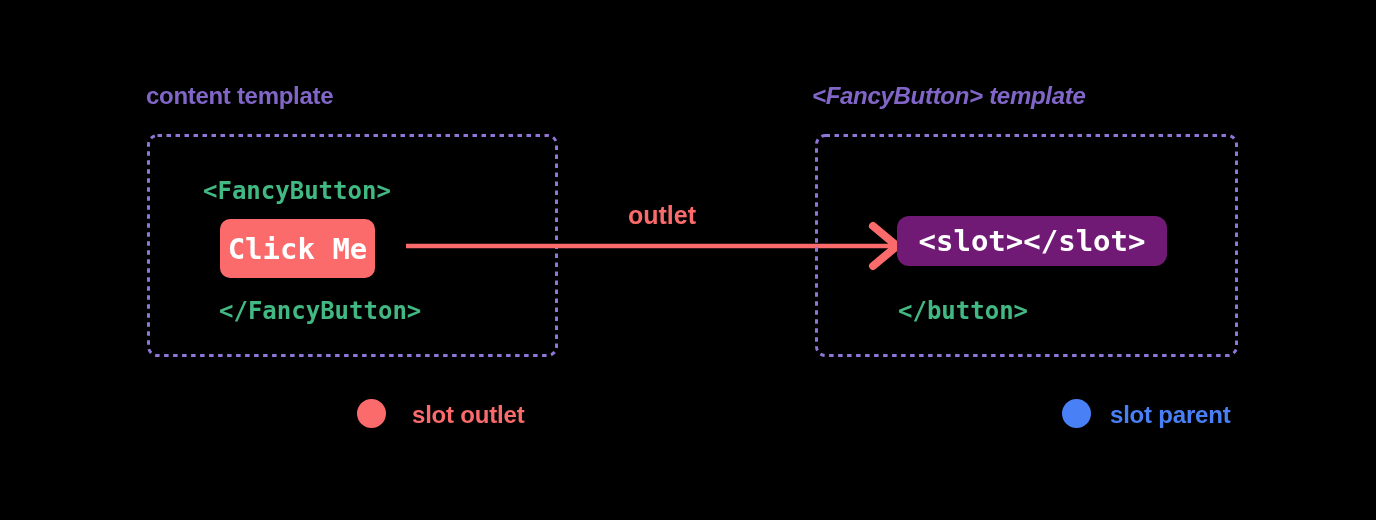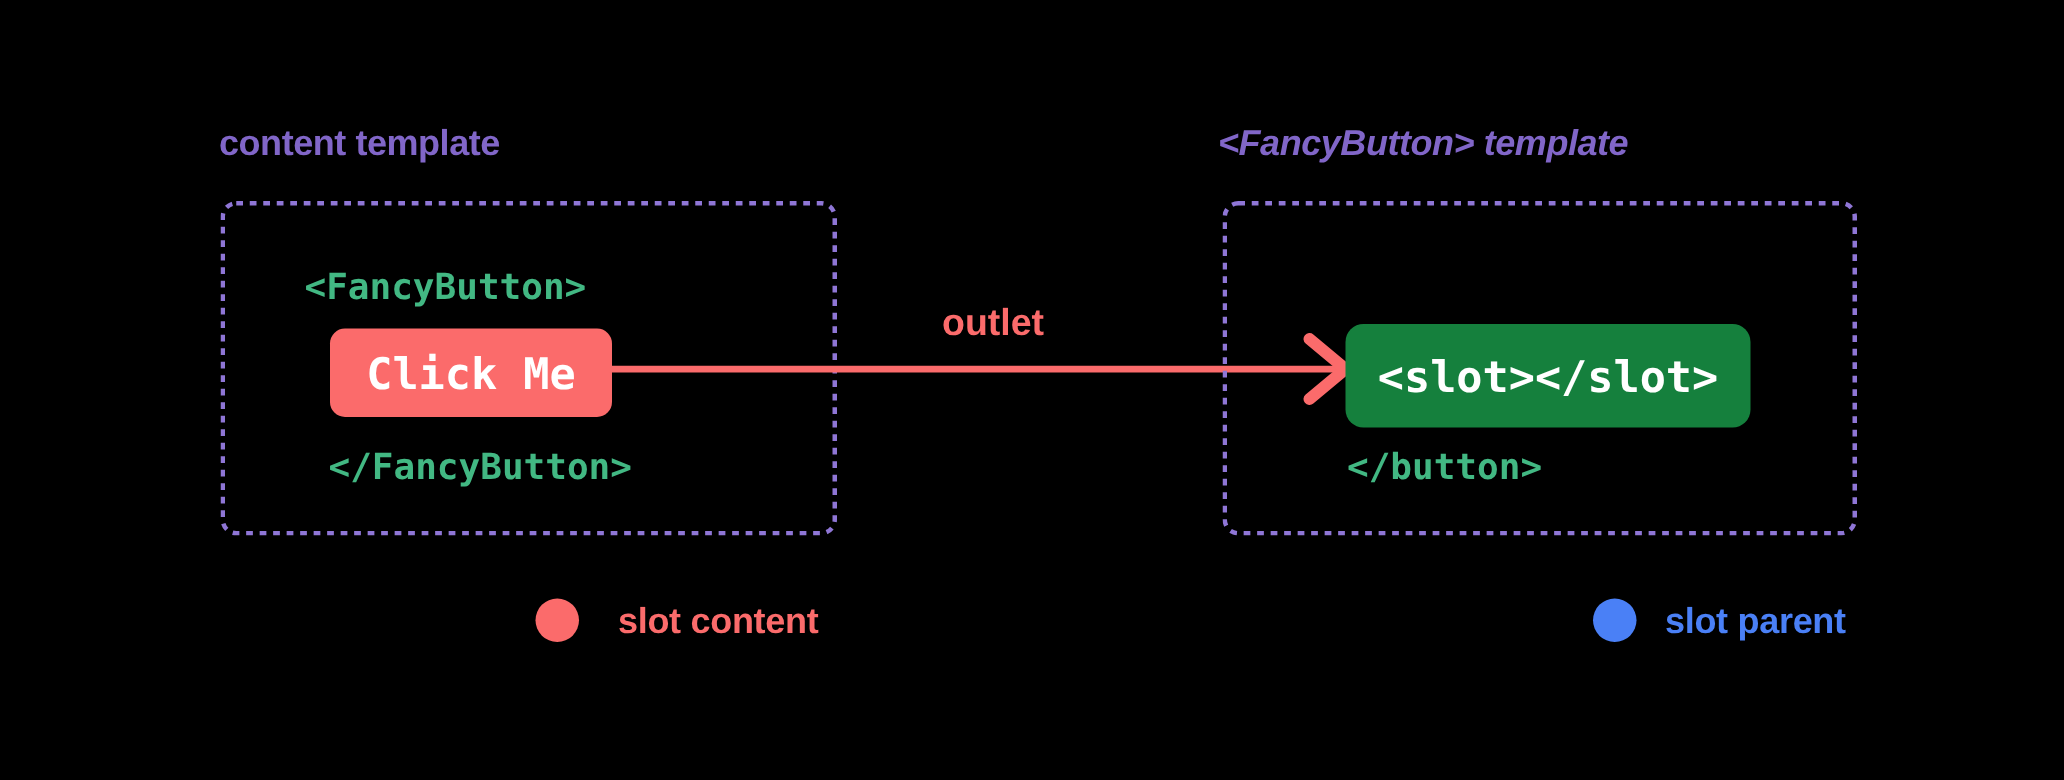--- a/index.html
+++ b/index.html
@@ -41,28 +41,28 @@
     align-items: center;
     justify-content: center;
     font-family: "DejaVu Sans Mono", monospace;
     font-weight: bold;
     font-size: 29px;
     color: #ffffff;
     white-space: nowrap;
   }
   .red-btn {
     left: 220px; top: 219px;
-    width: 188px; height: 59px;
+    width: 155px; height: 59px;
     background: #fb6b6b;
     border-radius: 10px;
   }
   .blue-btn {
     left: 897px; top: 216px;
-    width: 270px; height: 69px;
-    background: #15803d;
+    width: 270px; height: 50px;
+    background: #701a75;
     border-radius: 12px;
   }
   .arrow-label {
     position: absolute;
     left: 628px; top: 203px;
     font-weight: bold;
     font-size: 25px;
     line-height: 1;
     color: #fb6b6b;
     white-space: nowrap;
@@ -116,18 +116,18 @@
   </svg>
 
 
   <div class="fill-btn blue-btn">
     <span>&lt;slot&gt;&lt;/slot&gt;</span>
   </div>
 
   <div class="code" style="left:898px; top:299px;">&lt;/button&gt;</div>
 
   <div class="legend-dot" style="left:357px; background:#fb6b6b;"></div>
-  <div class="legend-label" style="left:412px; color:#fb6b6b;">slot content</div>
+  <div class="legend-label" style="left:412px; color:#fb6b6b;">slot outlet</div>
 
   <div class="legend-dot" style="left:1062px; background:#4a80f6;"></div>
   <div class="legend-label" style="left:1110px; color:#4a80f6;">slot parent</div>
 
 </div>
 
 </body></html>

